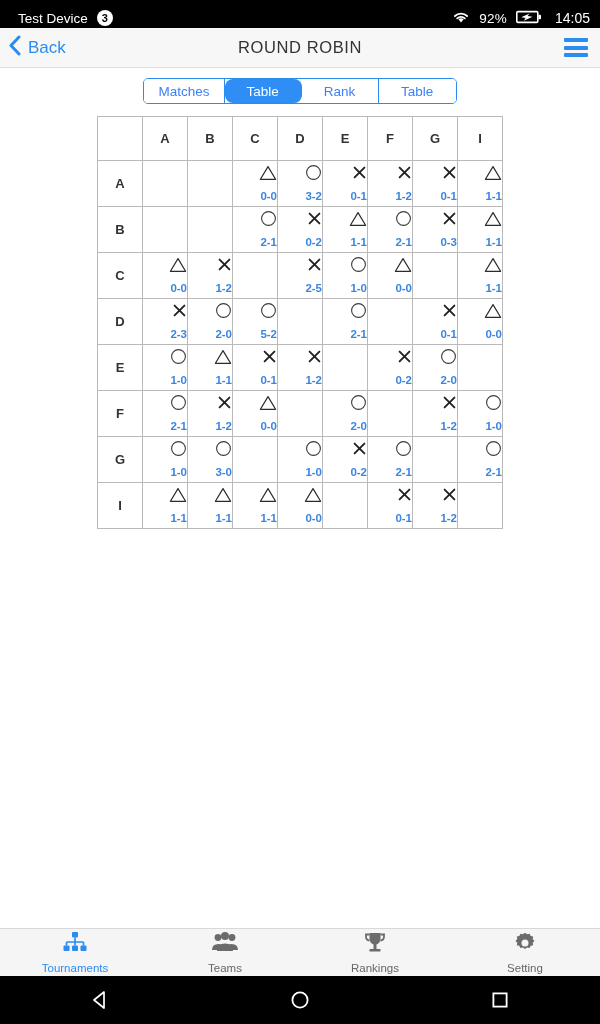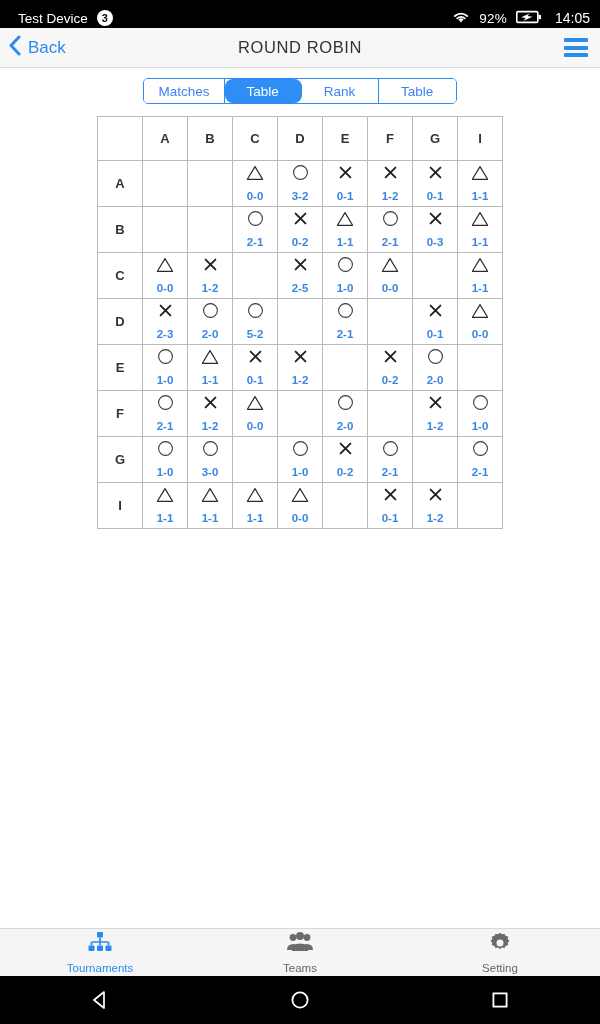--- a/index.html
+++ b/index.html
@@ -93,21 +93,21 @@
     background:#fff;
   }
   table.rr tr:first-child td { height:44px; }
   table.rr td.corner-head { width:45px; }
   td.hdr { font-size:13px; font-weight:bold; color:#333; }
   td.rowhdr { font-size:13px; font-weight:bold; color:#333; }
   td.diag { background:#cccccc; }
   td.empty { background:#fff; }
   .cellinner {
     display:flex; flex-direction:column;
-    align-items:center; justify-content:center;
+    align-items:flex-end; justify-content:center;
     height:100%; gap:10px;
   }
   .sym { line-height:1; height:17px; display:flex; align-items:center; justify-content:center; }
   .score {
     color:#3a86e0; font-size:11.5px; font-weight:bold;
     line-height:1;
   }
 
   
   .bottombar {
@@ -746,20 +746,32 @@
         <circle cx="21" cy="6.5" r="3.4" fill="#6b6b6b"></circle>
         <circle cx="14" cy="5" r="4" fill="#6b6b6b"></circle>
         <path d="M1 19 q0-6 6.5-6 q6.5 0 6.5 6 Z" fill="#6b6b6b"></path>
         <path d="M14 19 q0-6 6.5-6 q6.5 0 6.5 6 Z" fill="#6b6b6b"></path>
         <path d="M6 20 q0-7.5 8-7.5 q8 0 8 7.5 Z" fill="#6b6b6b"></path>
       </svg>
     </span>
     <span class="lbl">Teams</span>
   </div>
 
+  <div class="btab">
+    <span>
+      <svg width="24" height="24" viewBox="0 0 24 24">
+        <path d="M6.5 2 H17.5 V8 a5.5 5.5 0 0 1 -11 0 Z" fill="#6b6b6b"></path>
+        <path d="M6.5 3.5 H3 v2 a4 4 0 0 0 3.5 4" fill="none" stroke="#6b6b6b" stroke-width="1.8"></path>
+        <path d="M17.5 3.5 H21 v2 a4 4 0 0 1 -3.5 4" fill="none" stroke="#6b6b6b" stroke-width="1.8"></path>
+        <rect x="10.5" y="13" width="3" height="5" fill="#6b6b6b"></rect>
+        <rect x="6.5" y="18" width="11" height="2.6" rx="0.6" fill="#6b6b6b"></rect>
+      </svg>
+    </span>
+    <span class="lbl">Rankings</span>
+  </div>
 
   <div class="btab">
     <span>
       <svg width="24" height="24" viewBox="0 0 24 24">
         <path fill="#6b6b6b" d="M12 1.8 l2.1 1.5 2.5-.6 1.1 2.3 2.5.6 -.5 2.5 1.8 1.8 -1.8 1.8 .5 2.5 -2.5 .6 -1.1 2.3 -2.5-.6 -2.1 1.5 -2.1-1.5 -2.5 .6 -1.1-2.3 -2.5-.6 .5-2.5 -1.8-1.8 1.8-1.8 -.5-2.5 2.5-.6 1.1-2.3 2.5 .6 Z"></path>
         <circle cx="12" cy="11.9" r="3.5" fill="#f5f5f5"></circle>
       </svg>
     </span>
     <span class="lbl">Setting</span>
   </div>

